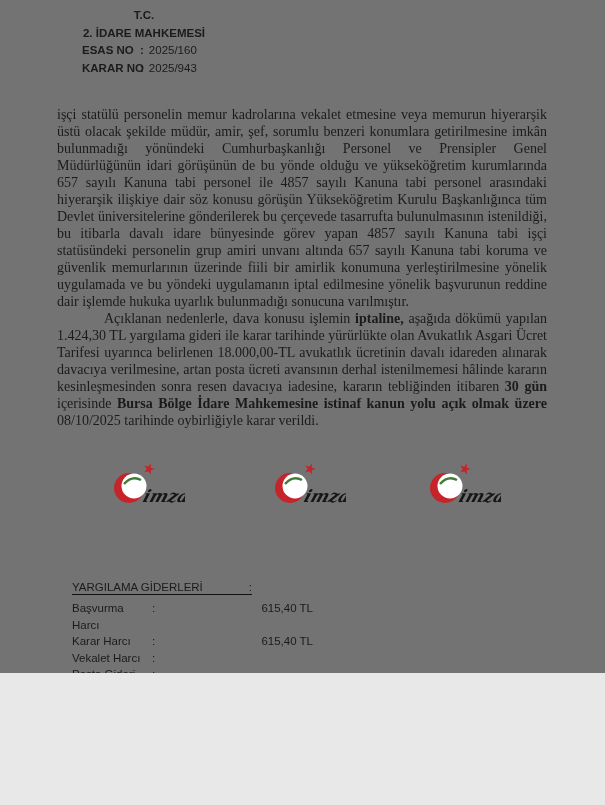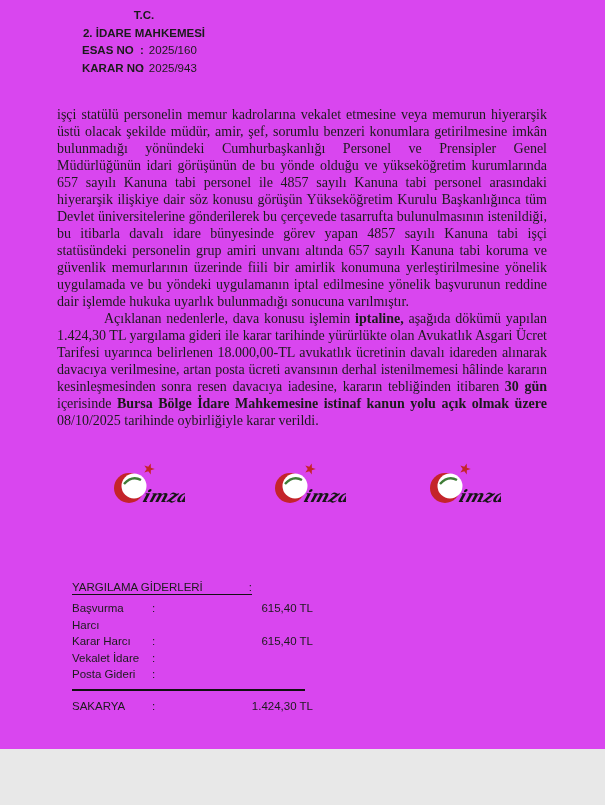--- a/index.html
+++ b/index.html
@@ -1,19 +1,19 @@
 <!DOCTYPE html>
 <html><head>
 <meta charset="utf-8">
 <style>
   html,body{margin:0;padding:0;background:#e8e8e8;}
   .page{
     position:relative;
-    width:605px;height:749px;
-    background:#d946ef;
+    width:605px;height:673px;
+    background:#737373;
     font-family:"Liberation Sans", sans-serif;
     color:#1b1b1b;
     overflow:hidden;
   }
   
   .doc-header{
     position:absolute;left:82px;top:7px;width:124px;
     font-size:11.5px;font-weight:bold;line-height:17.5px;
   }
   .doc-header .center{ text-align:center; white-space:nowrap;}
@@ -123,21 +123,21 @@
         <span class="clabel">Başvurma Harcı</span>
         <span class="ccolon">:</span>
         <span class="cvalue">615,40 TL</span>
       </div>
       <div class="cost-row">
         <span class="clabel">Karar Harcı</span>
         <span class="ccolon">:</span>
         <span class="cvalue">615,40 TL</span>
       </div>
       <div class="cost-row">
-        <span class="clabel">Vekalet İdare</span>
+        <span class="clabel">Vekalet Harcı</span>
         <span class="ccolon">:</span>
       </div>
       <div class="cost-row">
         <span class="clabel">Posta Gideri</span>
         <span class="ccolon">:</span>
       </div>
     </div>
     <div class="costs-divider"></div>
     <div class="cost-row total-row">
       <span class="clabel">SAKARYA</span>

